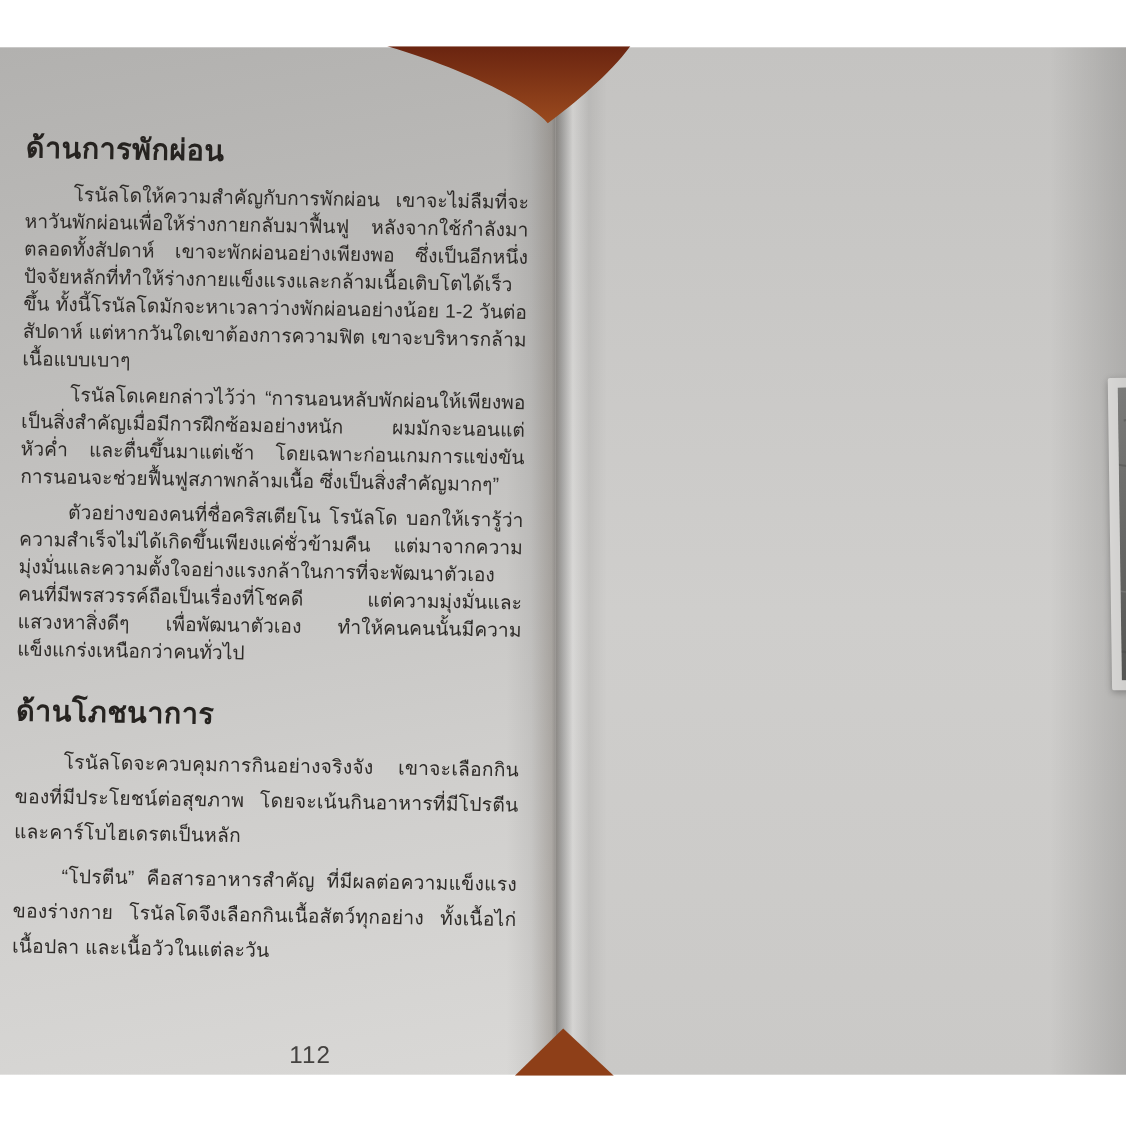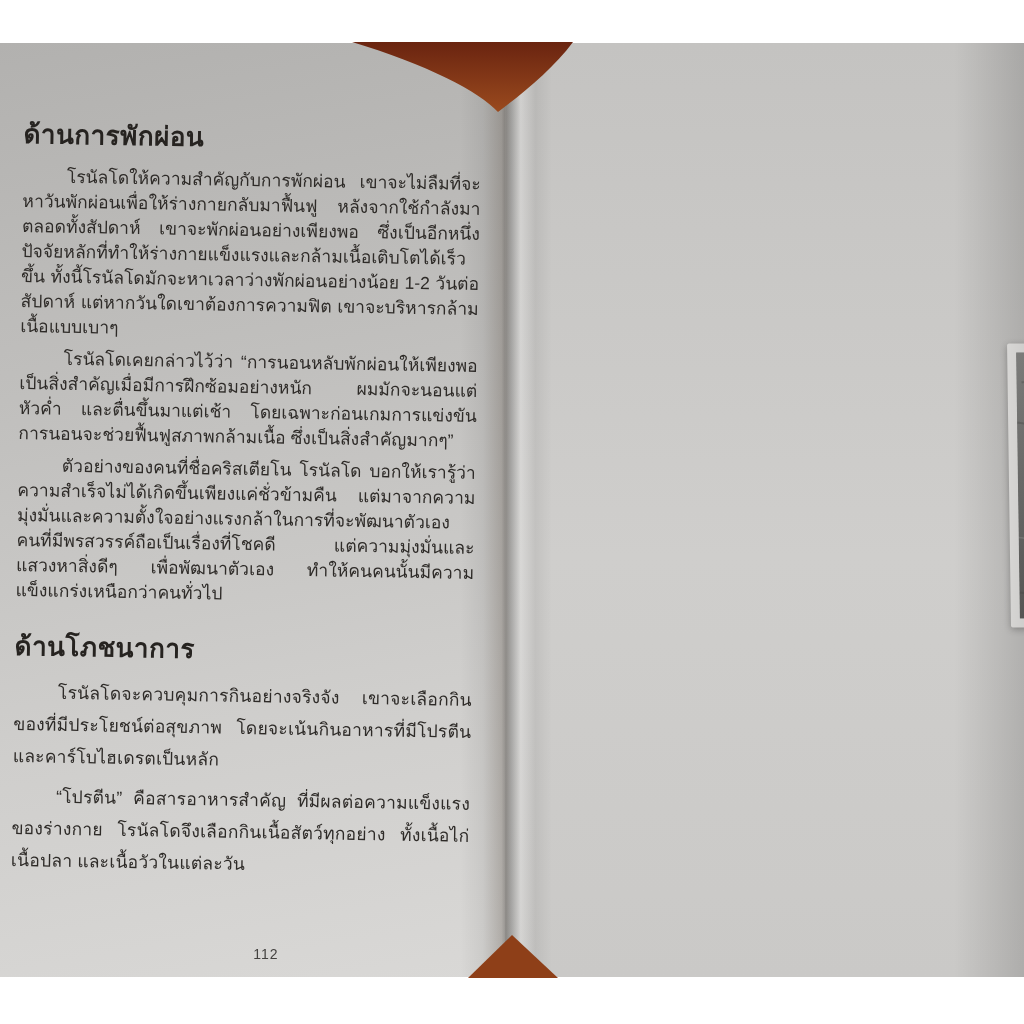--- a/index.html
+++ b/index.html
@@ -22,22 +22,22 @@
   .wedge{position:absolute;pointer-events:none;}
   .wedge-top{left:330px;top:-1px;width:260px;height:86px;}
   .wedge-bottom{left:462px;top:888px;width:100px;height:47px;}
   
   .left-text{position:absolute;left:24px;top:70px;width:458px;color:#2e2b28;
     transform:rotate(1deg);transform-origin:left top;overflow-wrap:break-word;}
   .left-text h2{margin:0 0 10px 0;font-size:26px;font-weight:700;letter-spacing:.5px;color:#262320;}
   .left-text p{margin:0 0 7px 0;font-size:17.5px;line-height:25px;text-align:justify;text-indent:44px;}
   .sec-food{margin-top:22px;}
   .sec-food p{line-height:32px;margin-bottom:8px;letter-spacing:.2px;}
-  .page-num{position:absolute;left:234px;top:903px;width:64px;text-align:center;
-    font-size:14px;color:#444240;letter-spacing:1px;}
+  .page-num{position:absolute;left:250px;top:903px;width:64px;text-align:center;
+    font-size:22px;color:#444240;letter-spacing:1px;}
   
   .photo{position:absolute;background:#f1f0ee;padding:9px;box-sizing:border-box;
     box-shadow:0 2px 7px rgba(0,0,0,0.28);border-radius:2px;}
   .photo .ph{width:100%;height:100%;overflow:hidden;background:#8c8c8a;}
   .photo svg{display:block;width:100%;height:100%;}
   .photo-2{left:504px;top:299px;width:230px;height:284px;transform:rotate(-0.8deg);}
 </style>
 </head>
 <body>
 

